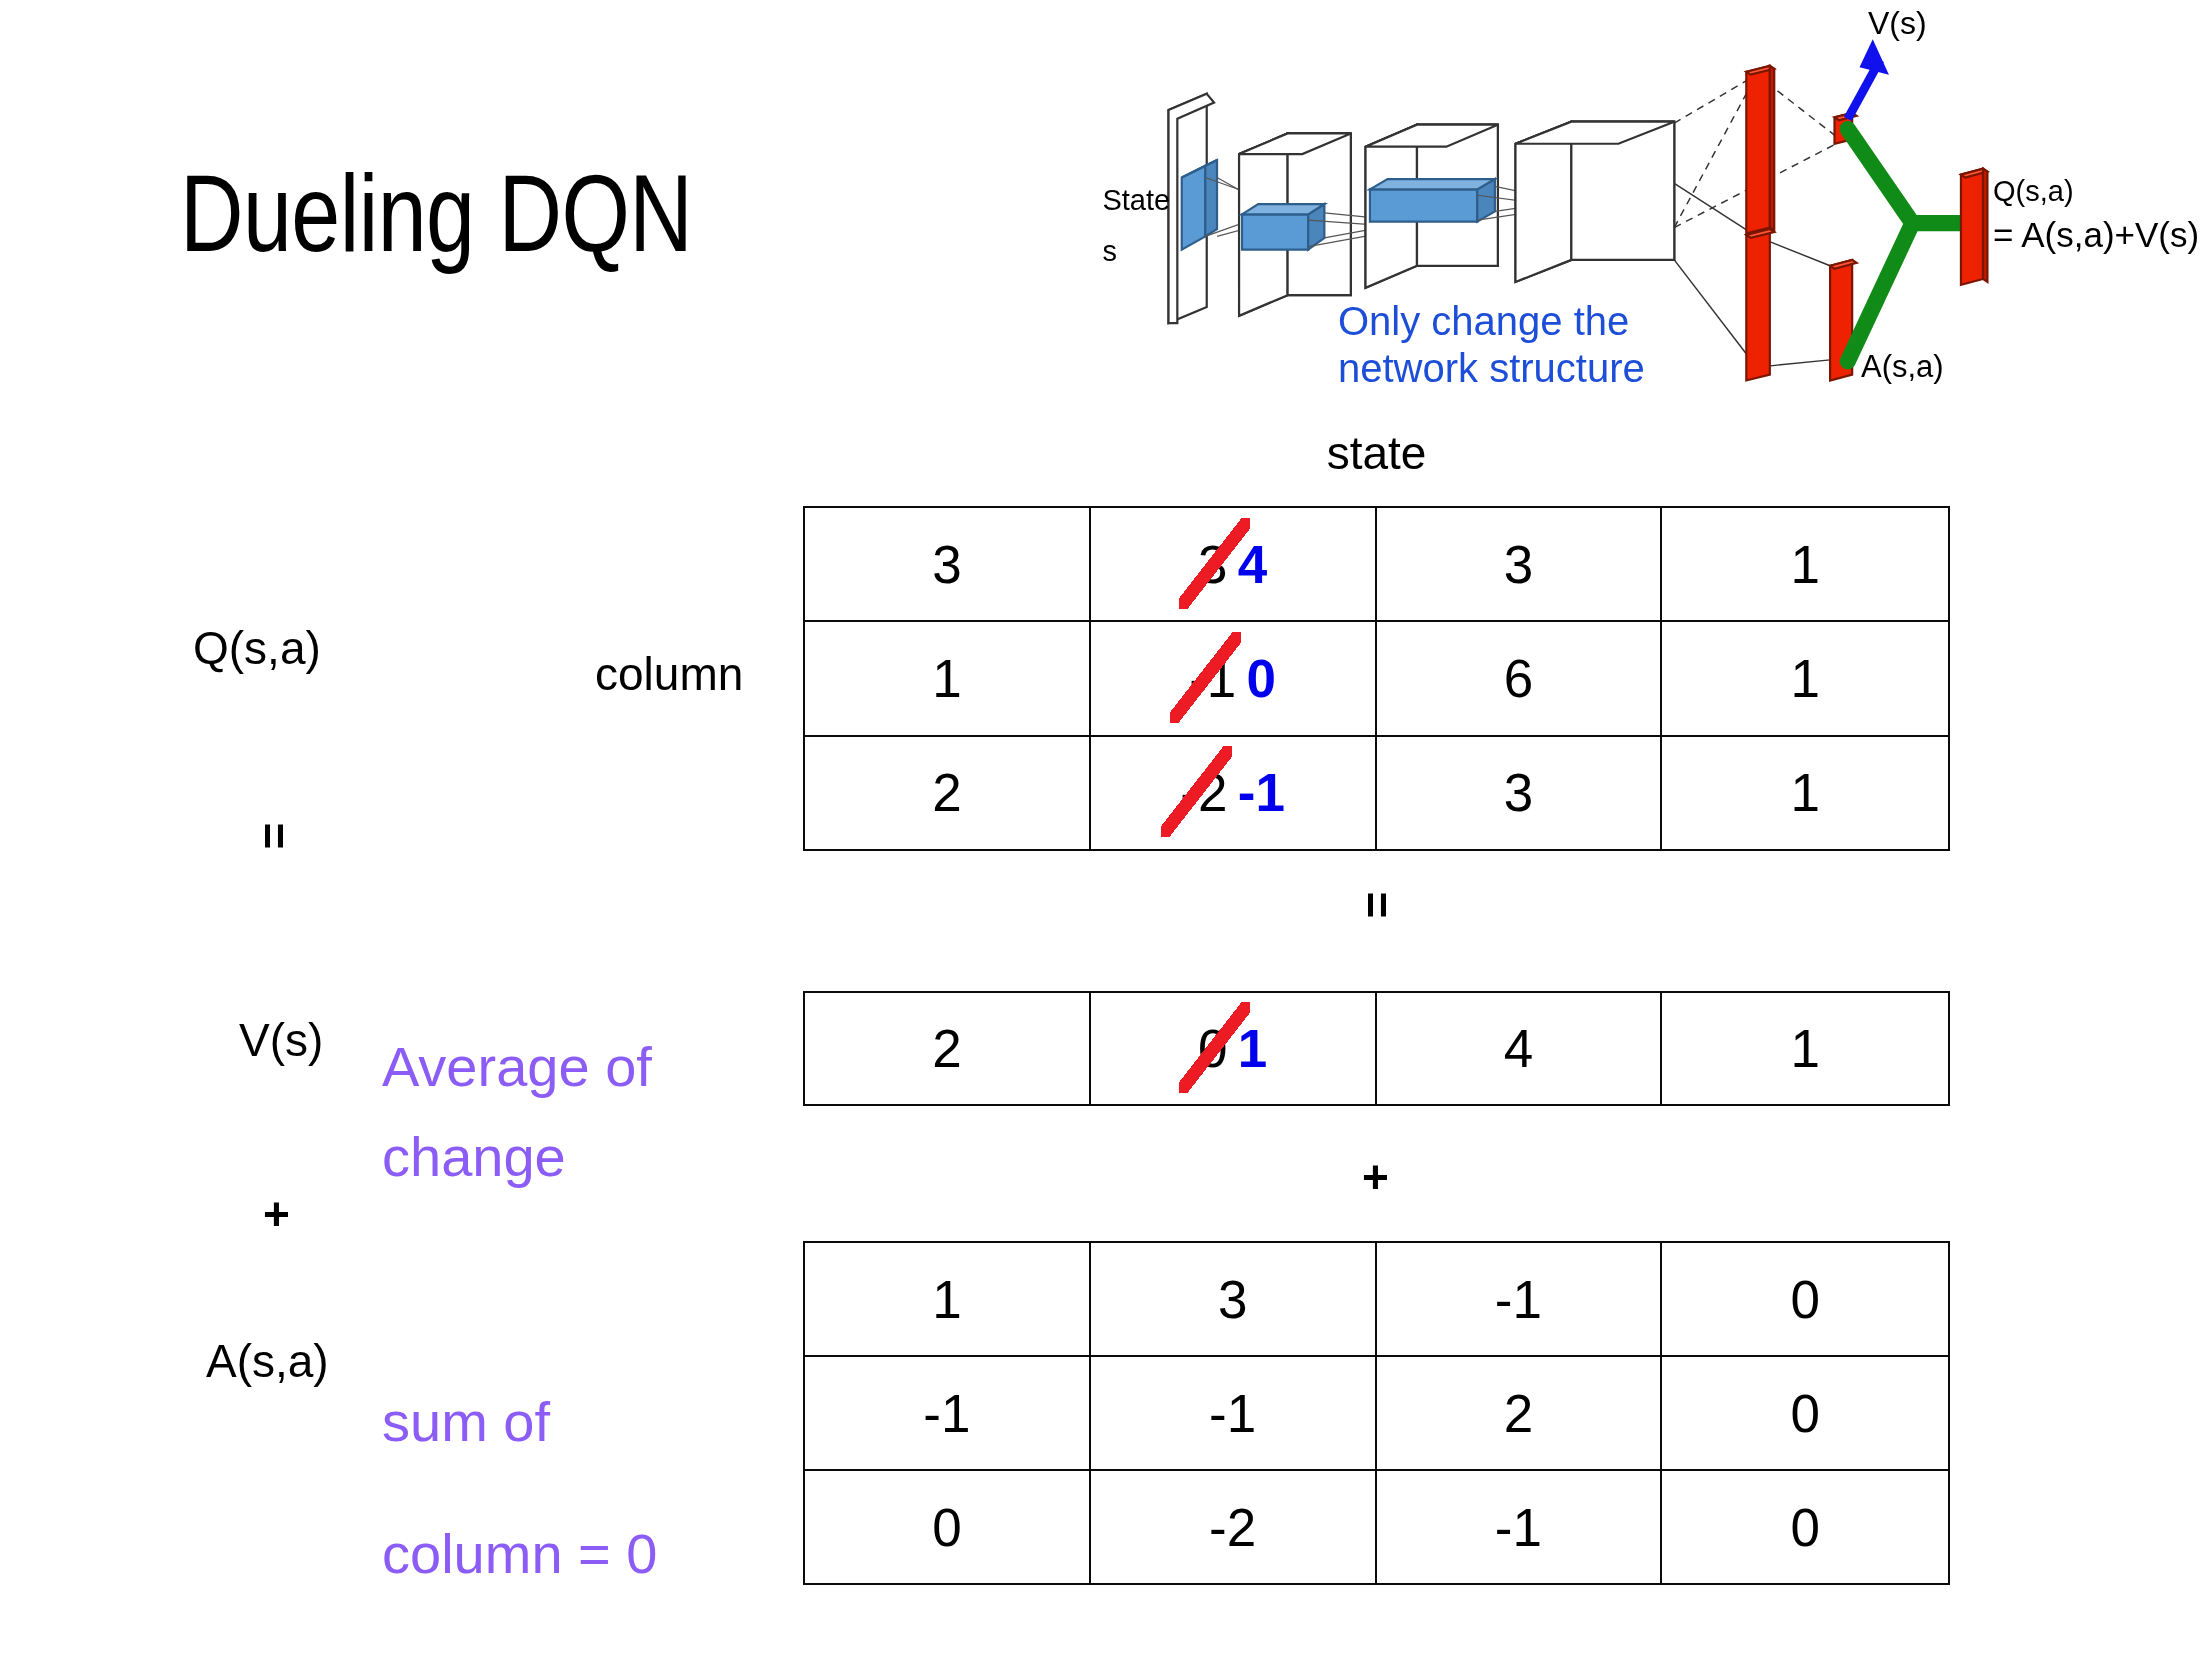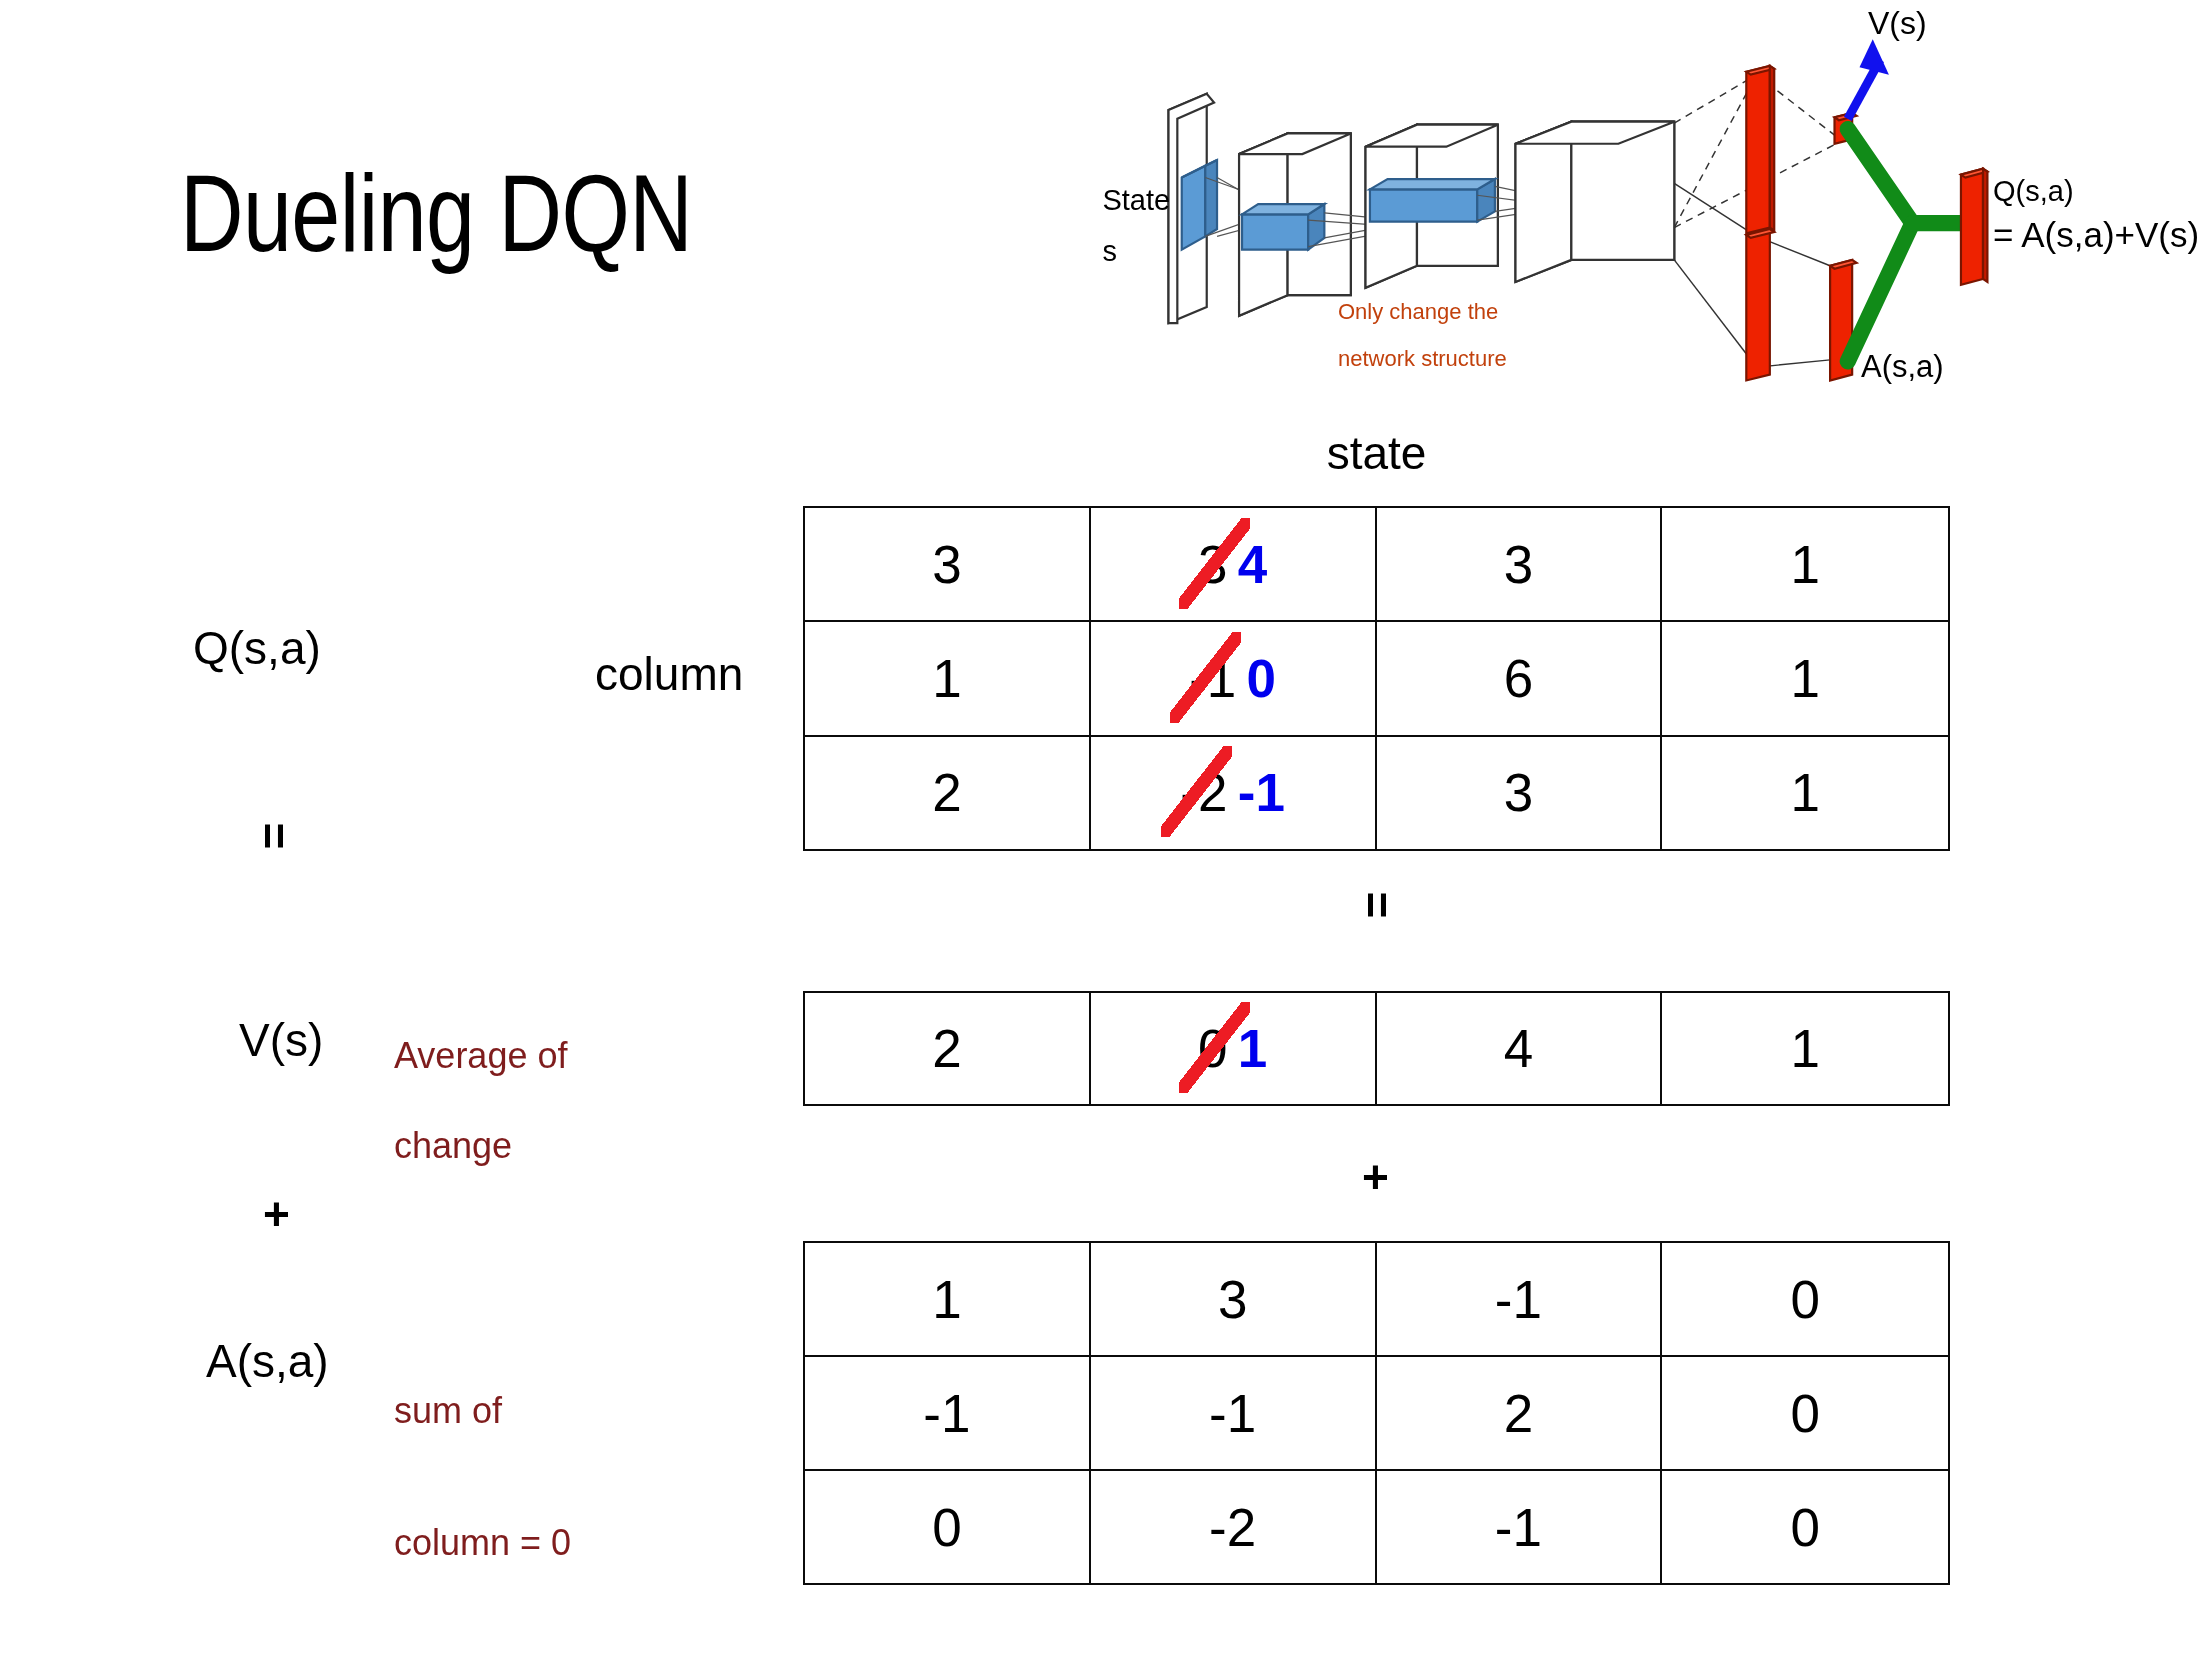--- a/index.html
+++ b/index.html
@@ -23,21 +23,21 @@
     transform:scaleX(0.80);
     transform-origin:left top;
   }
 
   
   #net-diagram{left:1095px;top:7.4px;width:1110px;height:397px;}
   #net-diagram svg{display:block;}
   .diag-label{
     position:absolute;font-size:29px;color:#000;white-space:nowrap;line-height:1.05;
   }
-  .diag-label.blue{color:#c2410c;font-size:22px;}
+  .diag-label.blue{color:#1d4ed8;font-size:40px;}
 
   
   #state-header{
     left:803px;top:426px;width:1147px;
     text-align:center;font-size:46px;color:#000;
   }
 
   
   .grid{
     position:absolute;
@@ -76,21 +76,21 @@
         #ED1C24 calc(50% + 6.6px), transparent calc(50% + 6.6px));
     pointer-events:none;
   }
   .edited .new{
     color:#0000EE;font-weight:bold;display:inline-block;
   }
   .edited{display:flex;align-items:center;justify-content:center;}
 
   
   .side-label{position:absolute;font-size:46px;color:#000;white-space:nowrap;}
-  .blue-note{position:absolute;font-size:36px;color:#7f1d1d;line-height:1.15;white-space:nowrap;margin-left:12px;}
+  .blue-note{position:absolute;font-size:56px;color:#8b5cf6;line-height:1.15;white-space:nowrap;}
 
   .eq-rot{
     position:absolute;font-size:46px;color:#000;
     transform:rotate(90deg);transform-origin:center center;
     font-weight:600;
   }
   .plus-sym{position:absolute;font-size:46px;color:#000;font-weight:700;}
 </style>
 </head>
 <body>

